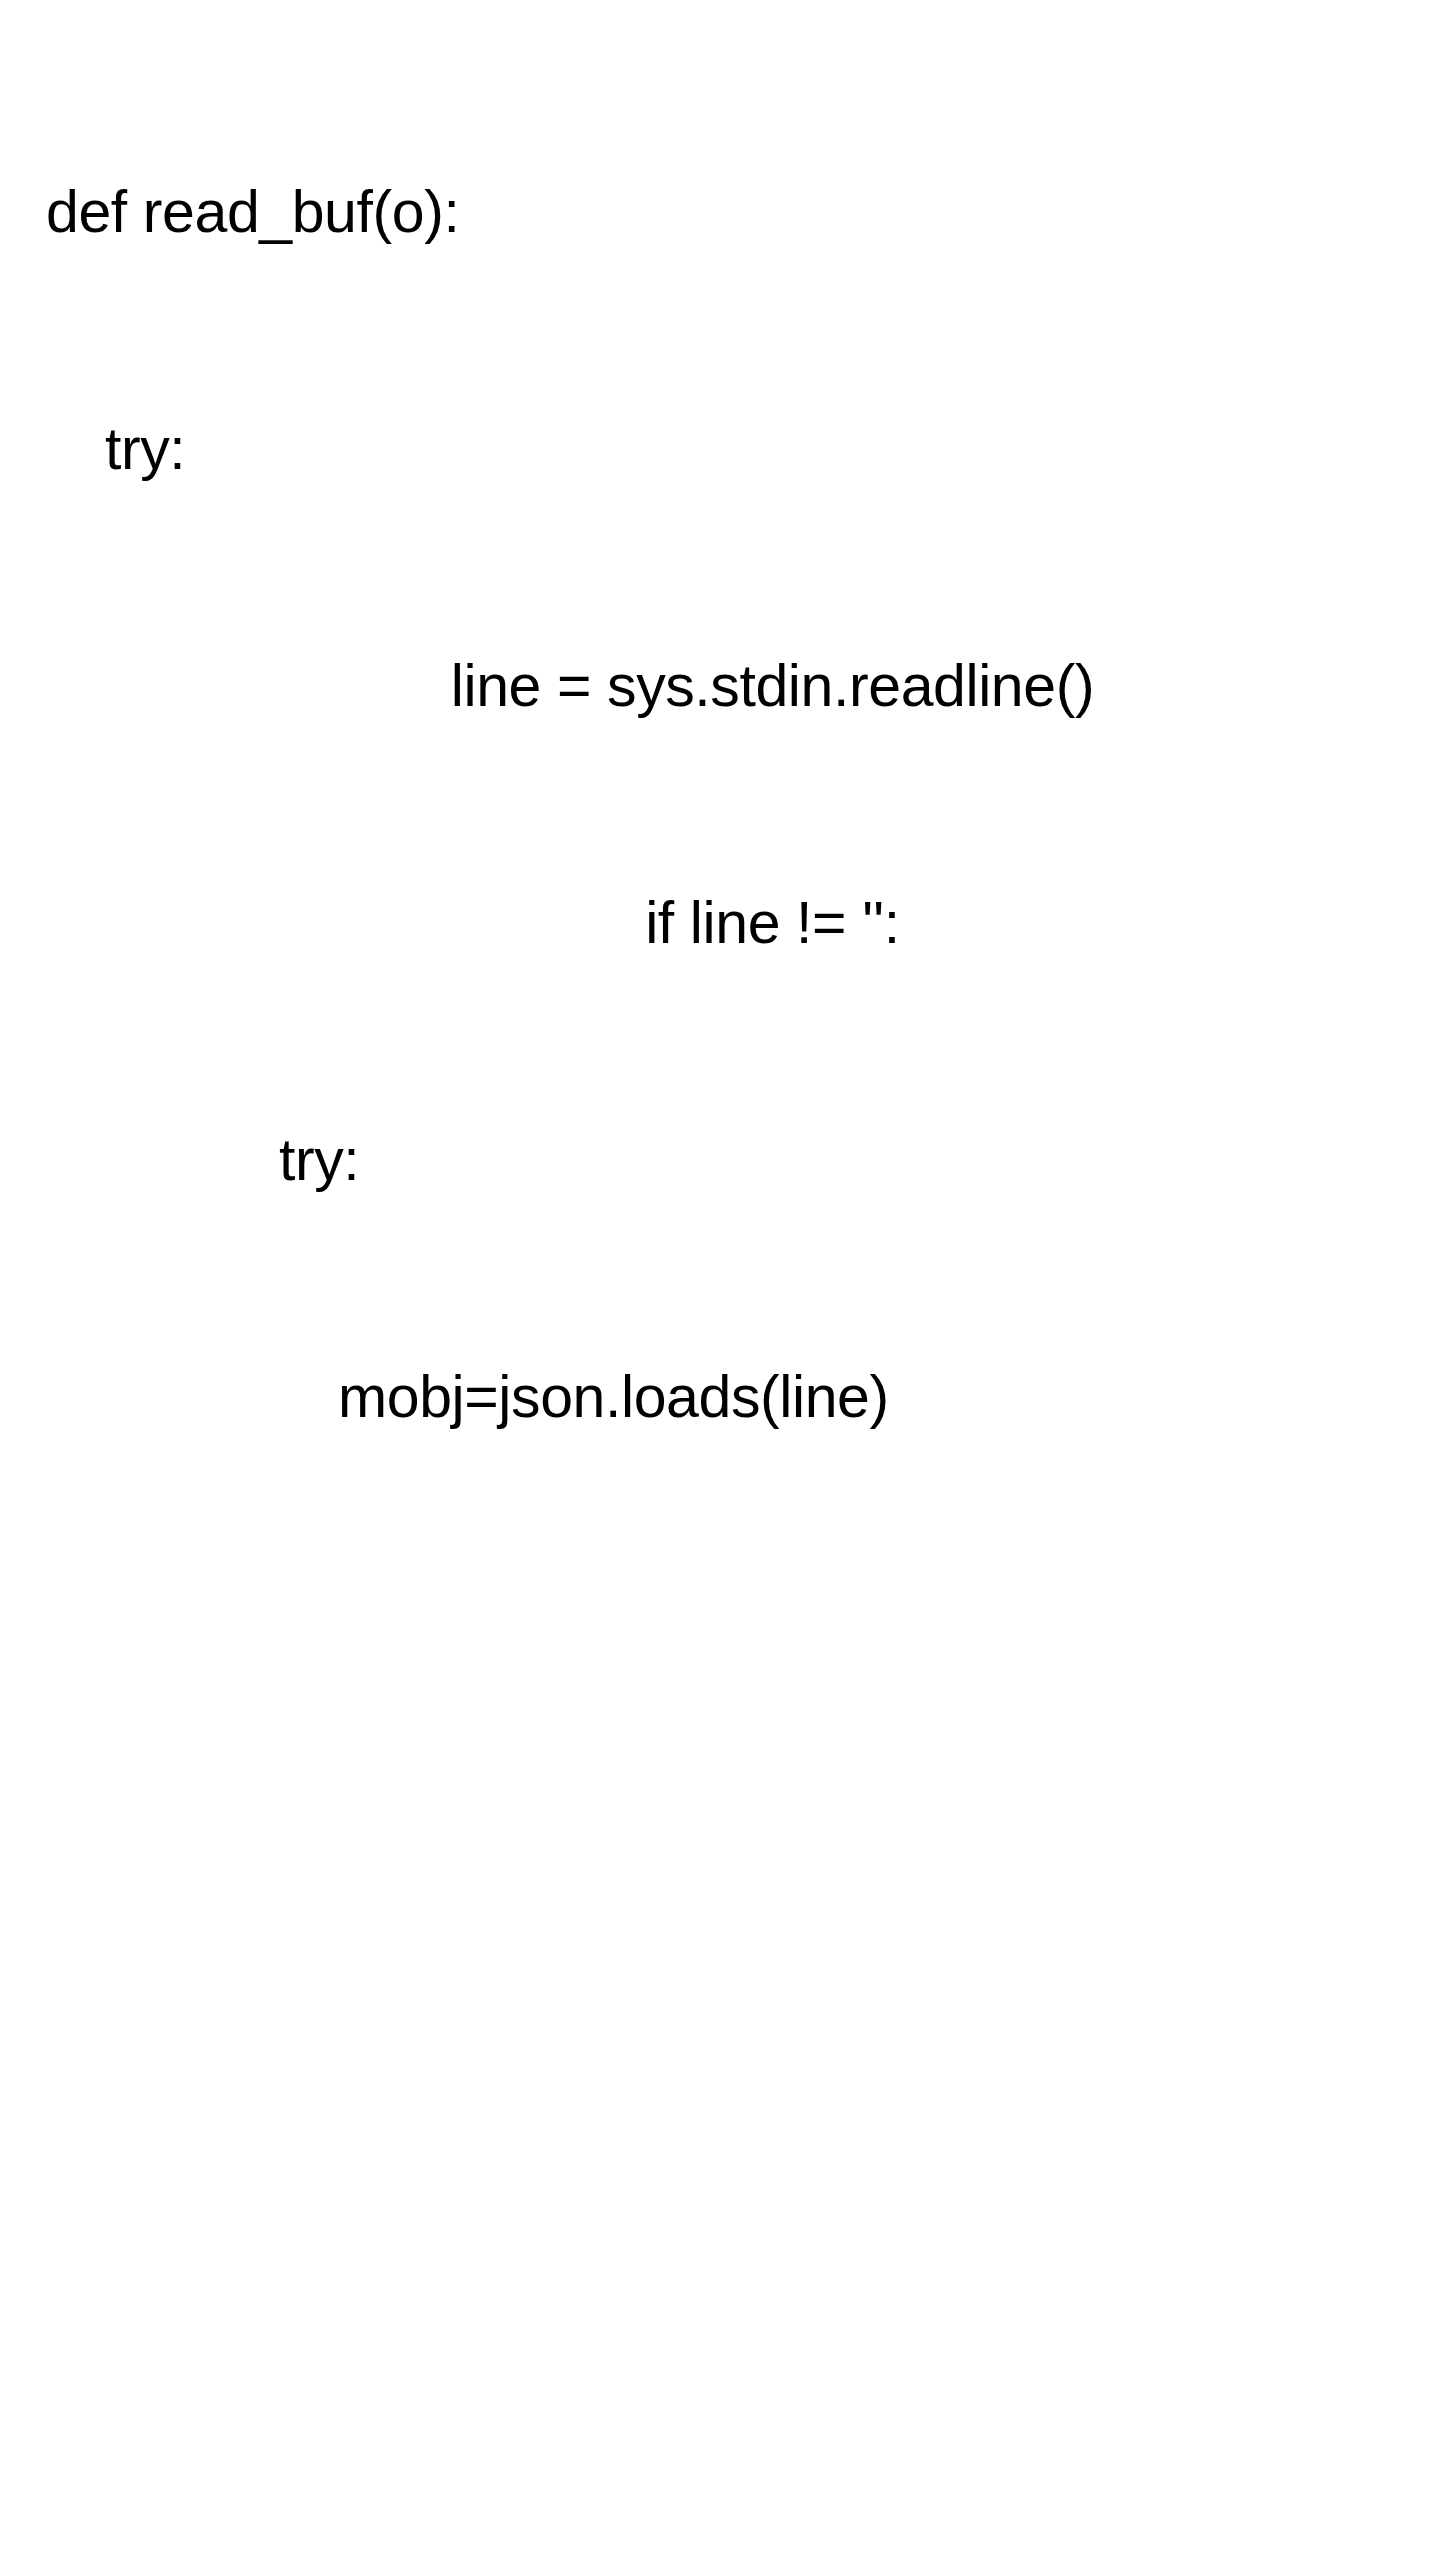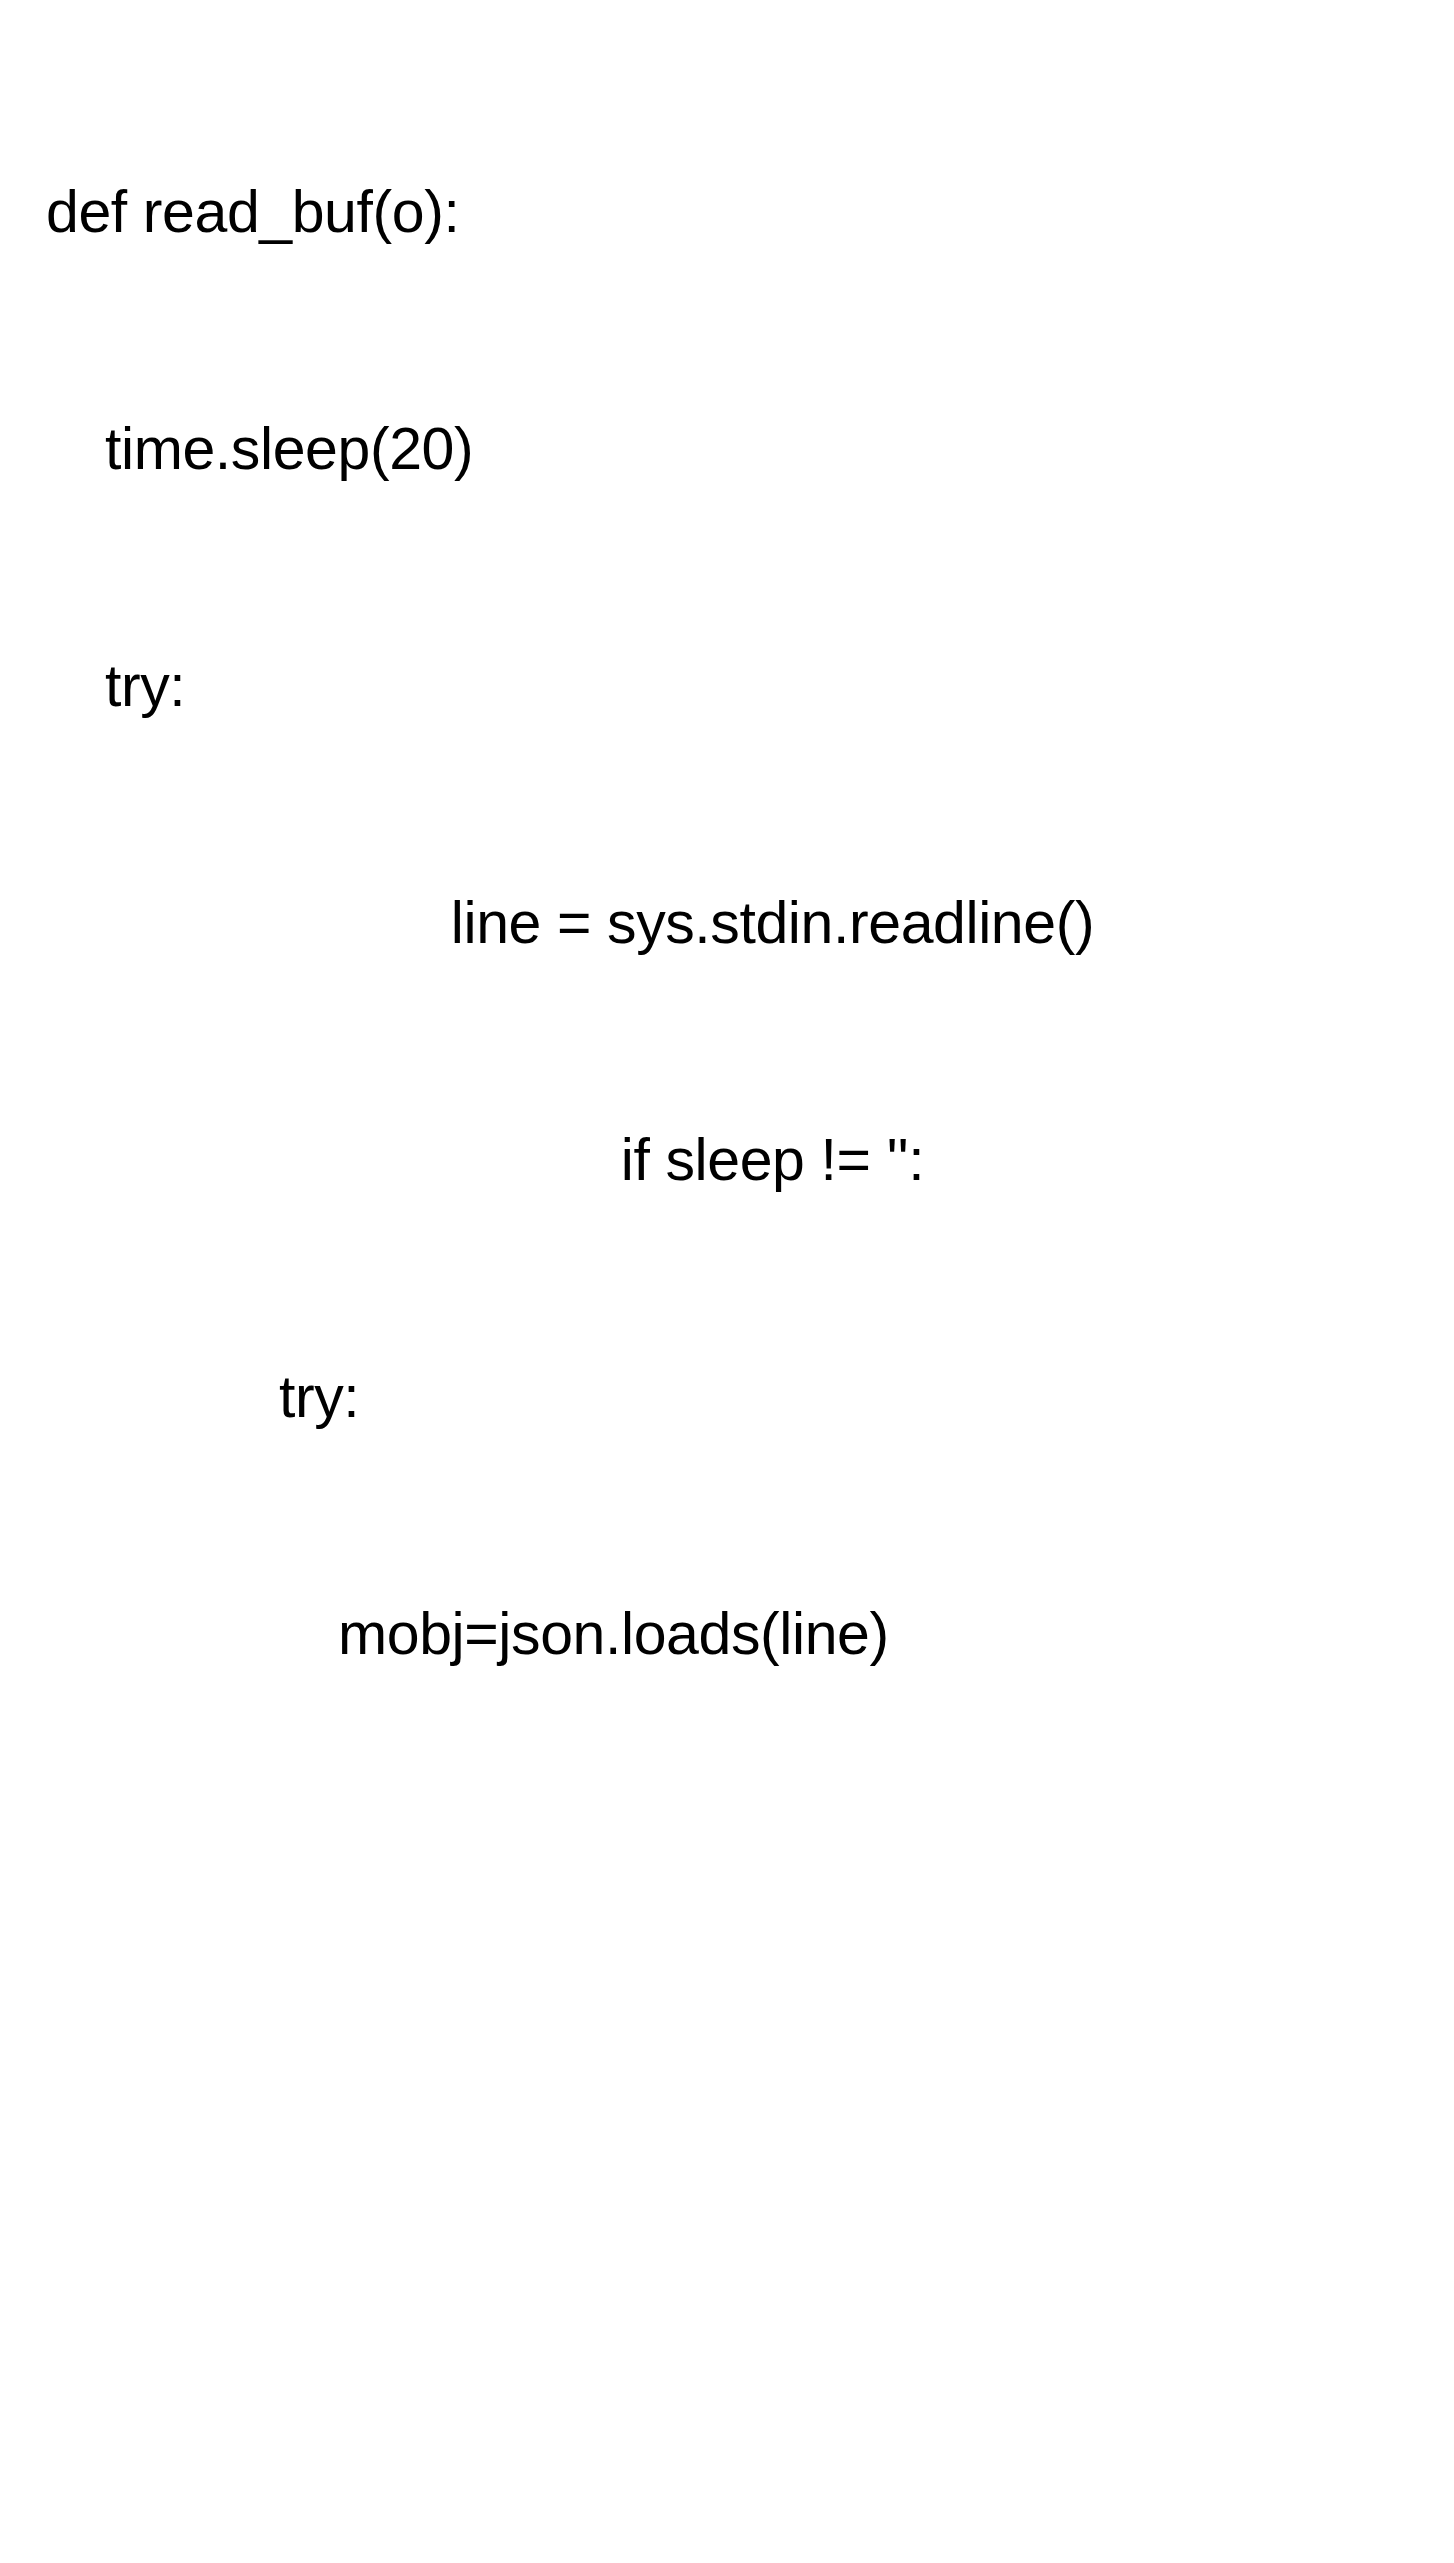--- a/index.html
+++ b/index.html
@@ -35,24 +35,23 @@
   .i3 { padding-left: 90px; text-align: center; }
   .i4 { padding-left: 279px; }
   .i5 { padding-left: 338px; }
 </style>
 </head>
 <body>
 
 <div id="page">
   <div id="code-block">
     <div class="line i0">def read_buf(o):</div>
-    <div class="line i1">time.sleep(20)</div>
     <div class="line i1">try:</div>
     <div class="line i3">line = sys.stdin.readline()</div>
-    <div class="line i3">if sleep != '':</div>
+    <div class="line i3">if line != '':</div>
     <div class="line i4">try:</div>
     <div class="line i5">mobj=json.loads(line)</div>
     
     
     
     
     
     
     
     

